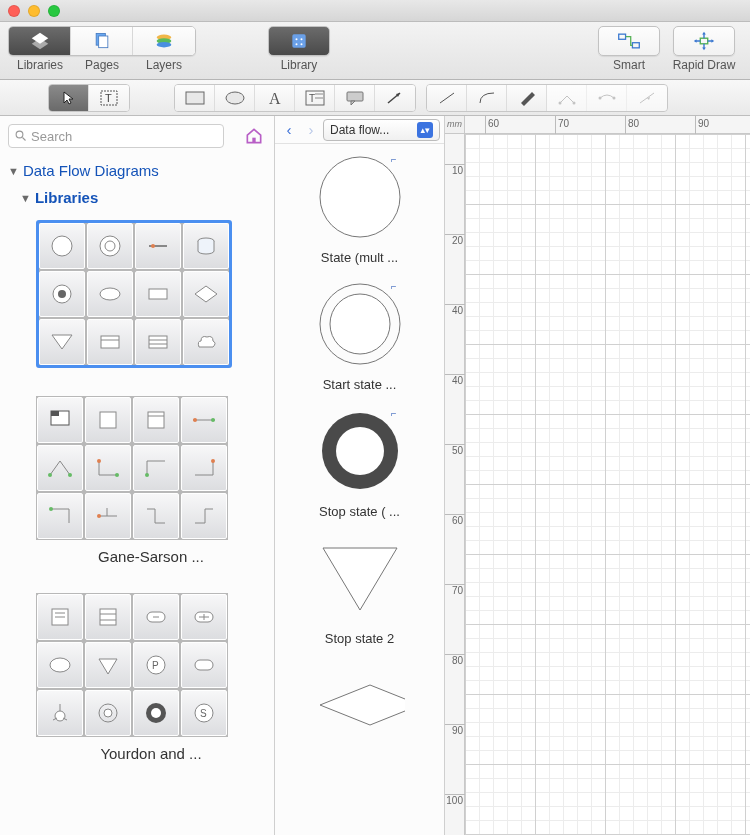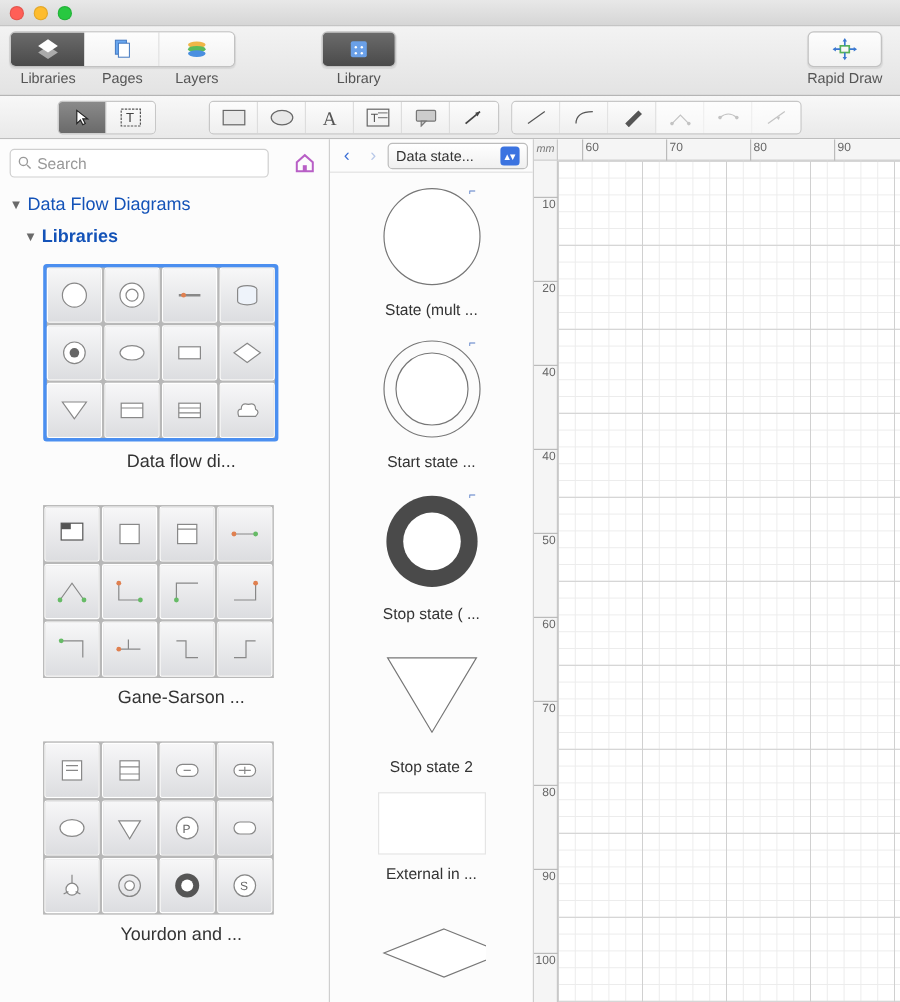--- a/index.html
+++ b/index.html
@@ -167,20 +167,32 @@
           <circle cx="15" cy="16" r="1.2" fill="#fff"></circle>
         </svg>
     </div>
     <div class="tb-labels">
         <div class="tb-label">Library</div>
       </div>
   </div>
 
   <div class="spacer"></div>
 
+  <div class="tb-group">
+    <div class="tb-single">
+      <svg width="24" height="20" viewBox="0 0 28 20">
+          <rect x="2" y="2" width="8" height="6" fill="none" stroke="#3a78d0" stroke-width="1.5"></rect>
+          <rect x="18" y="12" width="8" height="6" fill="none" stroke="#3a78d0" stroke-width="1.5"></rect>
+          <path d="M10 5 H16 V15 H18" fill="none" stroke="#57b257" stroke-width="1.5"></path>
+        </svg>
+    </div>
+    <div class="tb-labels">
+        <div class="tb-label">Smart</div>
+      </div>
+  </div>
 
   <div class="tb-group">
     <div class="tb-single">
       <svg width="26" height="20" viewBox="0 0 28 20">
           <rect x="10" y="7" width="8" height="6" fill="none" stroke="#57b257" stroke-width="1.5"></rect>
           <path d="M14 2v5 M14 13v5 M5 10h5 M18 10h5" stroke="#3a78d0" stroke-width="1.5"></path>
           <path d="M14 0l-2 3h4z M14 20l-2-3h4z M3 10l3-2v4z M25 10l-3-2v4z" fill="#3a78d0"></path>
         </svg>
     </div>
     <div class="tb-labels">
@@ -374,21 +386,20 @@
                 <line x1="6" y1="13" x2="24" y2="13" stroke="#888"></line>
                 <line x1="6" y1="17" x2="24" y2="17" stroke="#888"></line>
               </svg>
             </div>
           <div class="lib-cell">
               <svg width="30" height="30">
                 <path d="M8 20 Q6 14 10 14 Q10 8 16 10 Q22 8 22 14 Q26 16 22 20z" fill="#fff" stroke="#888"></path>
               </svg>
             </div>
         </div>
-        <div class="lib-label">Data flow di...</div>
       </div>
 
       <div class="lib-block">
         <div class="lib-grid">
           <div class="lib-cell">
               <svg width="30" height="30">
                 <rect x="6" y="6" width="18" height="14" fill="#fff" stroke="#555"></rect>
                 <rect x="6" y="6" width="8" height="5" fill="#555"></rect>
               </svg>
             </div>
@@ -542,21 +553,21 @@
         <div class="lib-label">Yourdon and ...</div>
       </div>
     </div>
   </div>
 
   <div class="shapelib">
     <div class="shapelib-head">
       <div class="nav-btn">‹</div>
       <div class="nav-btn" style="color:#b8c8e8">›</div>
       <div class="shapelib-select">
-        <span>Data state...</span>
+        <span>Data flow...</span>
         <span class="sel-arrows">▴▾</span>
       </div>
     </div>
     <div class="shapes">
 
       <div class="shape-item">
         <div class="shape-thumb noborder">
           <svg width="86" height="86">
               <circle cx="43" cy="43" r="40" fill="#fff" stroke="#777"></circle>
             </svg>
@@ -589,25 +600,20 @@
 
       <div class="shape-item">
         <div class="shape-thumb noborder">
           <svg width="90" height="80">
               <polygon points="45,72 8,10 82,10" fill="#fff" stroke="#777"></polygon>
             </svg>
         </div>
         <div class="shape-label">Stop state 2</div>
       </div>
 
-      <div class="shape-item">
-        <div class="shape-thumb" style="width:90px;height:52px">
-        </div>
-        <div class="shape-label">External in ...</div>
-      </div>
 
       <div class="shape-item">
         <div class="shape-thumb noborder">
           <svg width="110" height="50">
               <polygon points="55,5 105,25 55,45 5,25" fill="#fff" stroke="#777"></polygon>
             </svg>
         </div>
       </div>
 
     </div>

